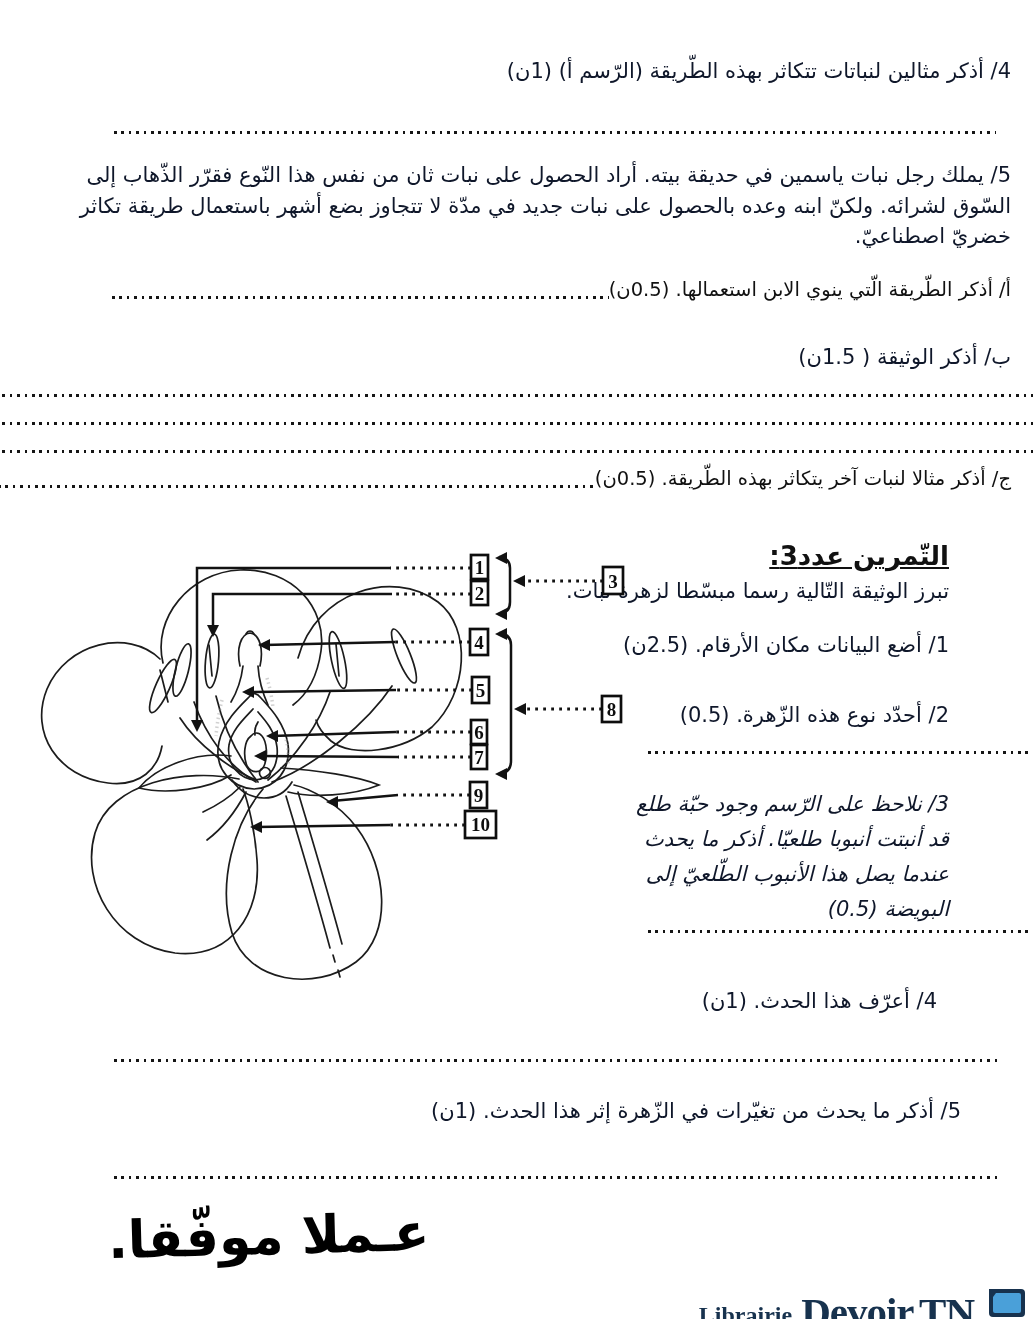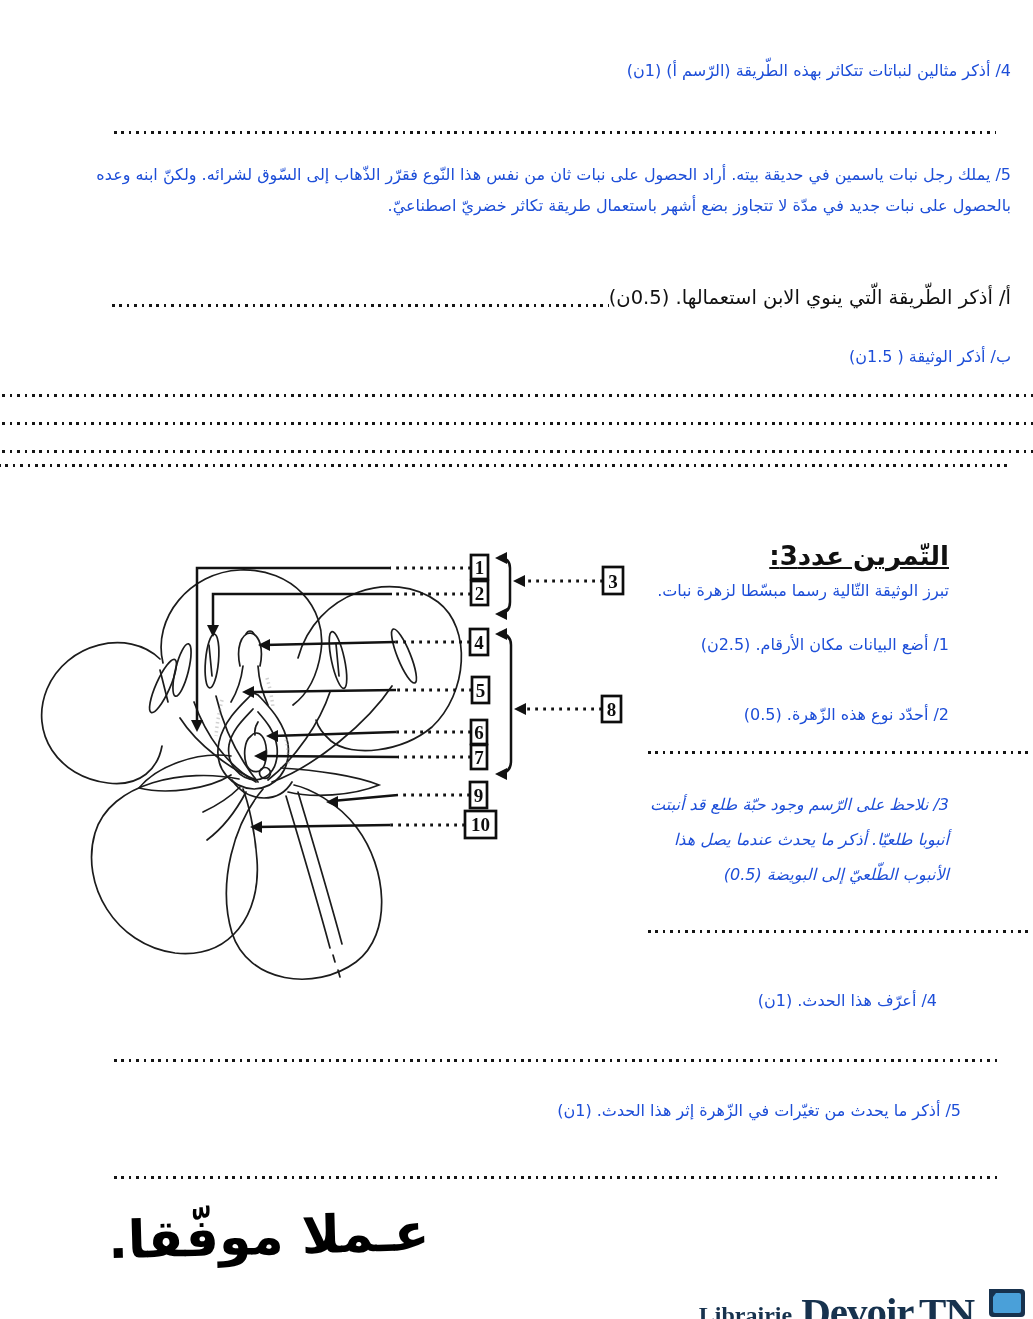--- a/index.html
+++ b/index.html
@@ -3,21 +3,21 @@
 <meta charset="utf-8">
 <style>
   html,body{margin:0;padding:0;}
   body{
     width:1033px;height:1319px;position:relative;overflow:hidden;
     background:#ffffff;color:#111;
     font-family:"DejaVu Sans",sans-serif;
     direction:rtl;
   }
   .abs{position:absolute;}
-  .txt{font-size:16px;line-height:30px;color:#1d4ed8;white-space:nowrap;}
+  .txt{font-size:21px;line-height:30px;color:#0f172a;white-space:nowrap;}
   .wrap{white-space:normal;}
   
   .dots{
     position:absolute;height:3px;
     background-image:repeating-linear-gradient(90deg,#151515 0 2.6px,transparent 2.6px 7.4px);
   }
   .qrow{position:absolute;display:flex;align-items:flex-end;}
   .qrow .qtext{font-size:19.5px;line-height:30px;white-space:nowrap;}
   .qrow .dotfill{
     flex:1;height:3px;margin-bottom:6px;
@@ -40,32 +40,33 @@
   }
 </style>
 </head>
 <body>
 
 <div class="abs txt" style="top:56px;right:22px;">4/ أذكر مثالين لنباتات تتكاثر بهذه الطّريقة (الرّسم أ) (1ن)</div>
 <div class="dots" style="top:131px;left:114px;width:882px;"></div>
 
 <div class="abs txt wrap" style="top:160px;right:22px;width:938px;text-align:right;line-height:30.5px;">5/ يملك رجل نبات ياسمين في حديقة بيته. أراد الحصول على نبات ثان من نفس هذا النّوع فقرّر الذّهاب إلى السّوق لشرائه. ولكنّ ابنه وعده بالحصول على نبات جديد في مدّة لا تتجاوز بضع أشهر باستعمال طريقة تكاثر خضريّ اصطناعيّ.</div>
 
-<div class="qrow" style="top:283px;right:22px;left:112px;">
+<div class="qrow" style="top:275px;right:22px;left:112px;">
   <span class="qtext">أ/ أذكر الطّريقة الّتي ينوي الابن استعمالها. (0.5ن)</span>
   <span class="dotfill"></span>
 </div>
 
 <div class="abs txt" style="top:342px;right:22px;">ب/ أذكر الوثيقة ( 1.5ن)</div>
 
 <div class="dots" style="top:394px;left:-5px;width:1043px;"></div>
 <div class="dots" style="top:422px;left:-5px;width:1043px;"></div>
 <div class="dots" style="top:450px;left:-5px;width:1043px;"></div>
 
 <div class="qrow" style="top:464px;right:22px;left:-2px;">
+  <span class="qtext">ج/ أذكر مثالا لنبات آخر يتكاثر بهذه الطّريقة. (0.5ن)</span>
   <span class="dotfill"></span>
 </div>
 
 <div class="abs ex3-title" style="top:541px;right:84px;">التّمرين عدد3:</div>
 <div class="abs txt" style="top:576px;right:84px;">تبرز الوثيقة التّالية رسما مبسّطا لزهرة نبات.</div>
 <div class="abs txt" style="top:630px;right:84px;text-align:center;">1/ أضع البيانات مكان الأرقام. (2.5ن)</div>
 <div class="abs txt" style="top:700px;right:84px;">2/ أحدّد نوع هذه الزّهرة. (0.5)</div>
 <div class="dots" style="top:751px;left:648px;width:380px;"></div>
 <div class="abs txt wrap" style="top:787px;right:84px;width:316px;text-align:right;line-height:35px;font-style:italic;">3/ نلاحظ على الرّسم وجود حبّة طلع قد أنبتت أنبوبا طلعيّا. أذكر ما يحدث عندما يصل هذا الأنبوب الطّلعيّ إلى البويضة (0.5)</div>
 <div class="dots" style="top:930px;left:648px;width:380px;"></div>

